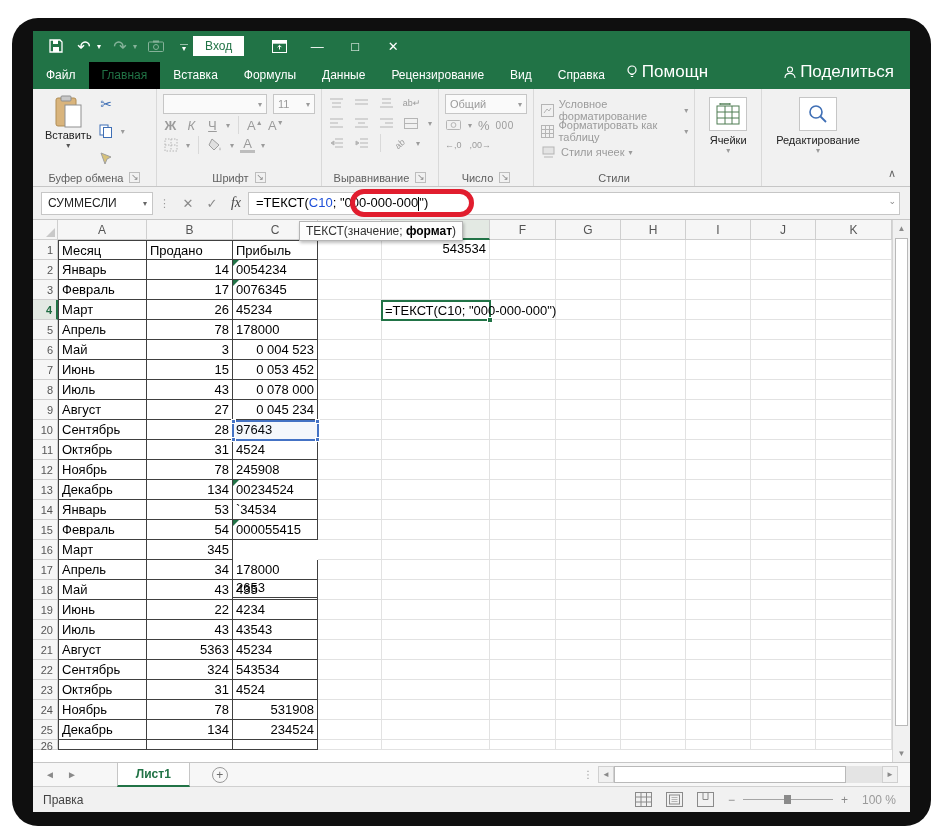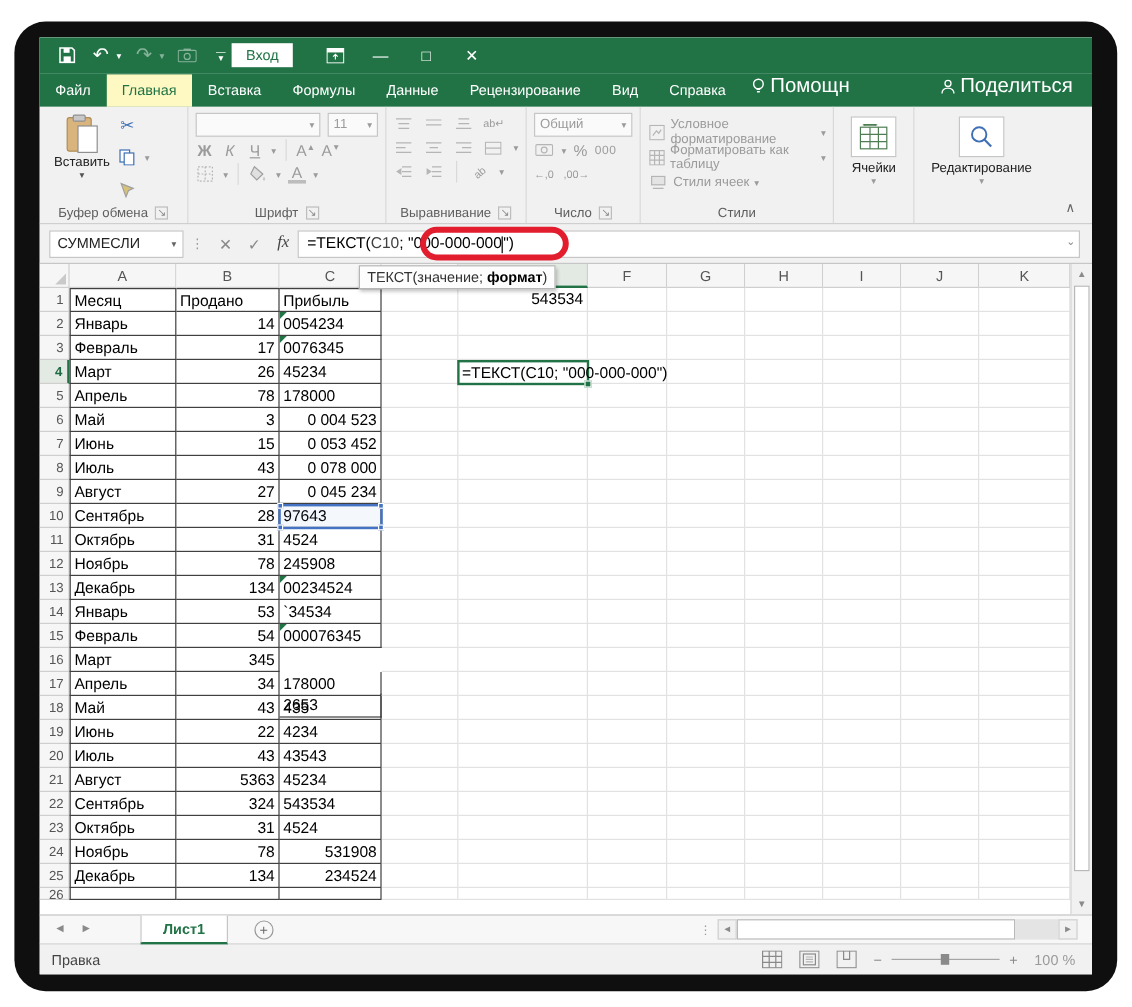--- a/index.html
+++ b/index.html
@@ -15,21 +15,21 @@
   .dim { opacity:.45; }
   .mini-dd { font-size:8px; margin-left:-6px; }
   .title-text { flex:1; text-align:center; font-size:12px; white-space:nowrap; overflow:hidden; }
   .login-btn { background:#fff; color:#217346; font-size:12px; padding:3px 12px; margin-right:18px; }
   .winctl { display:flex; align-items:center; gap:4px; padding-right:10px; }
   .winctl .wbtn { width:34px; height:24px; display:flex; align-items:center; justify-content:center; font-size:13px; color:#fff; }
 
   
   .tabrow { height:28px; background:#217346; display:flex; align-items:flex-end; color:#fff; flex:0 0 auto; }
   .rtab { font-size:12px; padding:6px 13px 7px; white-space:nowrap; }
-  .rtab.active { background:#fef9c3; color:#217346; }
+  .rtab.active { background:#000000; color:#217346; }
   .tab-spacer { flex:1; }
   .tab-extra { display:flex; align-items:center; gap:4px; font-size:17px; padding:6px 8px 7px; }
 
   
   .ribbon { height:98px; background:#f1f1f1; border-bottom:1px solid #c6c6c6; display:flex; flex:0 0 auto; }
   .rgroup { display:flex; flex-direction:column; border-right:1px solid #d9d9d9; padding:2px 2px 0; }
   .rg-body { flex:1; display:flex; padding:2px 4px 0; }
   .rg-label { height:17px; font-size:11px; color:#5e5e5e; text-align:center; display:flex; align-items:center; justify-content:center; gap:6px; }
   .launcher { font-size:9px; color:#8a8a8a; border:1px solid #bdbdbd; width:11px; height:11px; line-height:9px; }
   .gray { color:#9b9b9b; }
@@ -50,21 +50,21 @@
 
   
   .fbar { height:33px; background:#f1f1f1; border-bottom:1px solid #c6c6c6; display:flex; align-items:center; position:relative; flex:0 0 auto; }
   .namebox { width:112px; height:23px; margin-left:8px; background:#fff; border:1px solid #c6c6c6; display:flex; align-items:center; font-size:12px; color:#222; }
   .namebox span.nb-text { flex:1; padding-left:6px; }
   .namebox .dda { padding:0 5px; color:#666; }
   .fdots { color:#9a9a9a; font-size:11px; margin:0 6px; }
   .fbtn { width:24px; text-align:center; font-size:13px; color:#8a8a8a; }
   .fx { font-family:"Liberation Serif", serif; font-style:italic; color:#444; font-size:14px; }
   .finput { flex:1; height:23px; background:#fff; border:1px solid #c6c6c6; margin-right:10px; display:flex; align-items:center; font-size:13px; padding-left:7px; white-space:nowrap; }
-  .fref { color:#404040; }
+  .fref { color:#1d4ed8; }
   .caret { display:inline-block; width:1px; height:14px; background:#000; vertical-align:middle; }
   .fexpand { position:absolute; right:14px; top:9px; color:#888; font-size:9px; }
   .red-oval { position:absolute; left:317px; top:2px; width:124px; height:28px; border:5px solid #e11d2e; border-radius:15px; pointer-events:none; z-index:30; }
 
   
   .gridwrap { flex:1; position:relative; background:#fff; overflow:hidden; }
   .sheet { position:absolute; left:0; top:0; right:18px; bottom:0; overflow:hidden; }
   .hdr-row { display:flex; height:20px; }
   .corner { width:25px; height:20px; background:#f6f6f6; border-right:1px solid #cfcfcf; border-bottom:1px solid #cfcfcf; position:relative; }
   .corner:after { content:""; position:absolute; right:2px; bottom:2px; border-left:9px solid transparent; border-bottom:9px solid #c9c9c9; }
@@ -676,21 +676,21 @@
                 <div class="cell lite" style="width: 65px;"></div>
                 <div class="cell lite" style="width: 65px;"></div>
                 <div class="cell lite" style="width: 65px;"></div>
                 <div class="cell lite" style="width: 65px;"></div>
                 <div class="cell lite" style="width: 76px;"></div>
               </div>
               <div class="grow">
                 <div class="rowhdr">15</div>
                 <div class="cell tbl leftb" style="width: 89px;">Февраль</div>
                 <div class="cell tbl r" style="width: 86px;">54</div>
-                <div class="cell tbl flag" style="width: 85px;">000076345</div>
+                <div class="cell tbl flag" style="width: 85px;">000055415</div>
                 <div class="cell lite" style="width: 64px;"></div>
                 <div class="cell lite" style="width: 108px;"></div>
                 <div class="cell lite" style="width: 66px;"></div>
                 <div class="cell lite" style="width: 65px;"></div>
                 <div class="cell lite" style="width: 65px;"></div>
                 <div class="cell lite" style="width: 65px;"></div>
                 <div class="cell lite" style="width: 65px;"></div>
                 <div class="cell lite" style="width: 76px;"></div>
               </div>
               <div class="grow">

